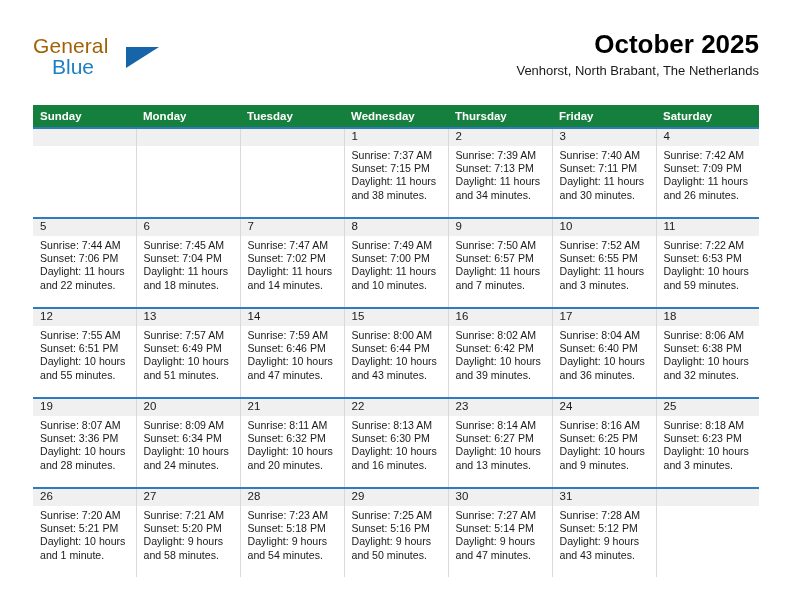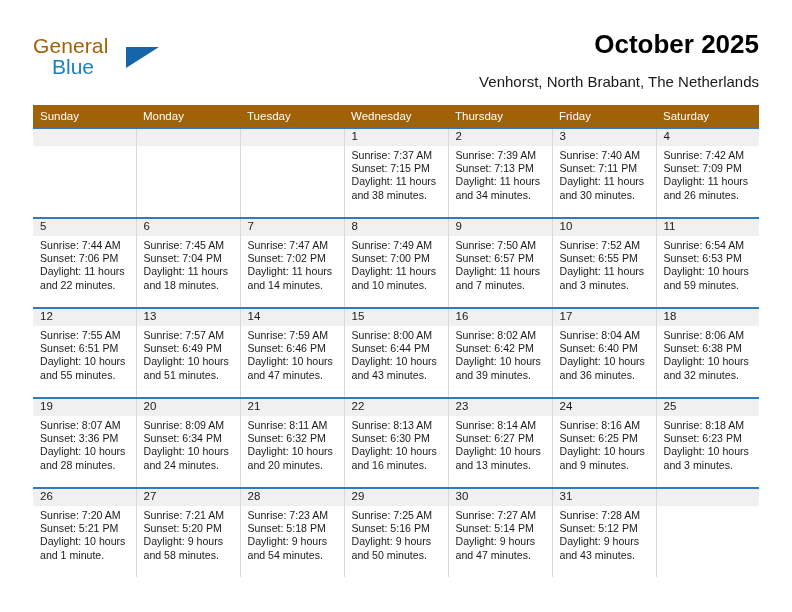--- a/index.html
+++ b/index.html
@@ -70,41 +70,41 @@
     text-align: right;
   }
   .cal-title {
     font-size: 26px;
     color: #000000;
     line-height: 32px;
     white-space: nowrap;
     font-weight: bold;
   }
   .cal-subtitle {
-    font-size: 15px;
+    font-size: 13px;
     color: #1a1a1a;
     line-height: 20px;
-    margin-top: 12px;
+    margin-top: 1px;
     white-space: nowrap;
   }
 
   
   .calendar {
     position: absolute;
     left: 33px;
     top: 105px;
     width: 726px;
     border-collapse: collapse;
     table-layout: fixed;
   }
   .calendar th {
-    background: #a16207;
+    background: #15803d;
     color: #ffffff;
     font-size: 11.5px;
-    font-weight: normal;
+    font-weight: bold;
     text-align: left;
     padding: 5px 0 5px 7px;
     height: 11px;
     border: none;
   }
   .week-row > td {
     vertical-align: top;
     padding: 0;
     border-top: 2px solid #2e7cbf;
     border-right: 1px solid #d9d9d9;
@@ -311,21 +311,21 @@
                 <div>Sunset: 6:55 PM</div>
                 <div>Daylight: 11 hours</div>
                 <div>and 3 minutes.</div>
               </div>
             </div>
           </td>
         <td>
             <div class="cell-inner">
               <div class="daynum-band">11</div>
               <div class="cell-body">
-                <div>Sunrise: 6:54 AM</div>
+                <div>Sunrise: 7:22 AM</div>
                 <div>Sunset: 6:53 PM</div>
                 <div>Daylight: 10 hours</div>
                 <div>and 59 minutes.</div>
               </div>
             </div>
           </td>
       </tr>
 
       <tr class="week-row">
         <td>

